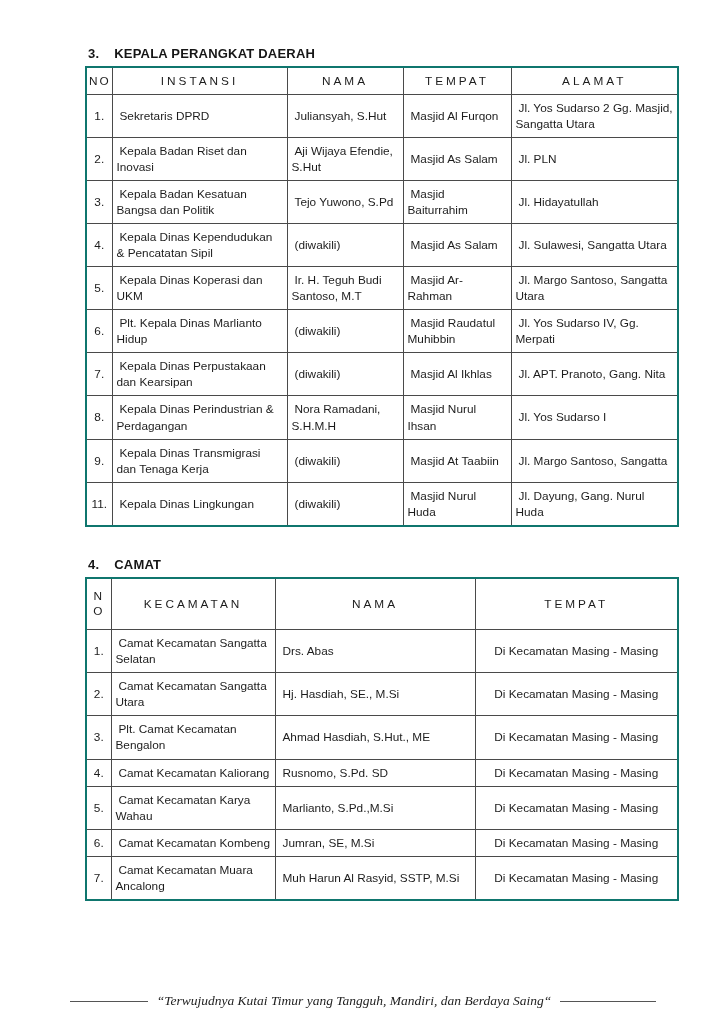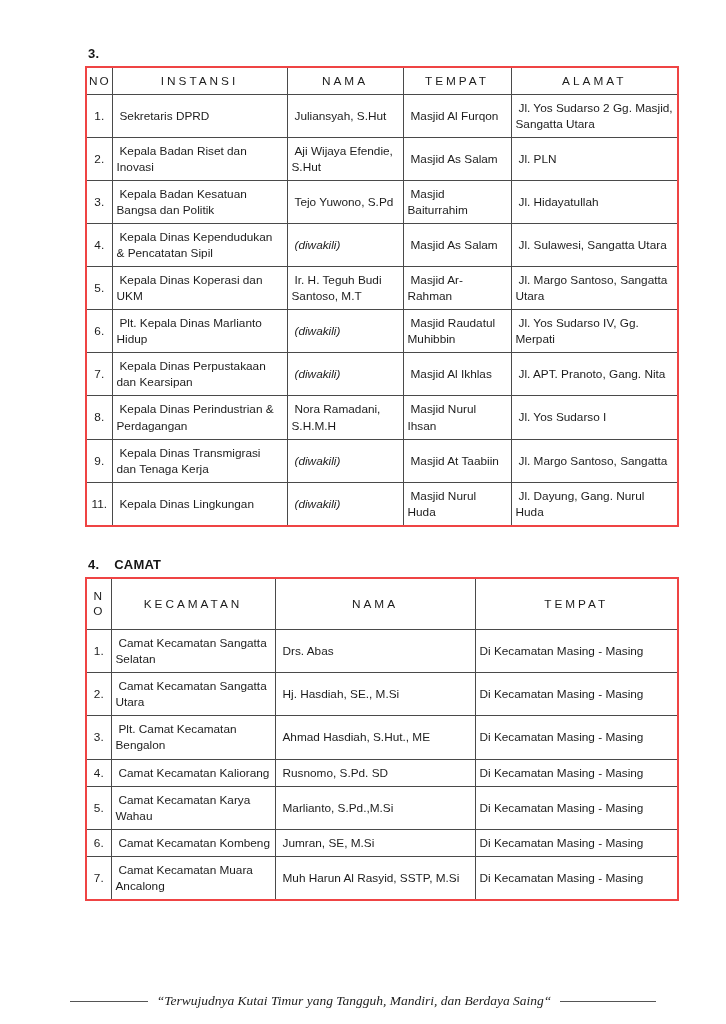--- a/index.html
+++ b/index.html
@@ -27,40 +27,40 @@
   table.doc {
     border-collapse: collapse;
     table-layout: fixed;
     width: 592px;
     font-size: 11.8px;
     line-height: 1.36;
   }
   table.doc, table.doc th, table.doc td {
     border: 1px solid #4a4a4a;
   }
-  table.doc { border: 2px solid #ef4444; }
+  table.doc { border: 2px solid #0f766e; }
   table.doc th {
     font-weight: normal;
     text-align: center;
     letter-spacing: 3px;
     padding: 5px 2px;
     color: #1c1c1c;
   }
   table.doc td {
     vertical-align: middle;
     padding: 5px 4px;
     text-indent: 3px;
     word-wrap: break-word;
   }
   table.doc td.col-no { text-align: center; text-indent: 0; padding: 5px 1px; }
   table.doc th.col-no { letter-spacing: 2px; }
-  .italic { font-style: italic; }
+  .italic { }
   .t2 th { padding: 10px 2px; }
   .t2 th.col-no { word-break: break-all; line-height: 1.3; padding: 10px 3px; }
-  .t2 td.col-tempat { text-indent: 0; }
+  .t2 td.col-tempat { text-align: center; text-indent: 0; }
   .section-camat { margin-top: 30px; }
   .footer {
     position: absolute;
     left: 0;
     bottom: 15px;
     width: 726px;
     display: flex;
     justify-content: center;
     align-items: center;
     gap: 9px;
@@ -77,20 +77,21 @@
   }
 </style>
 </head>
 <body>
 
 <div class="page">
 
   <div class="section">
     <div class="section-title">
       <span>3.</span>
+      <span>KEPALA PERANGKAT DAERAH</span>
     </div>
     <table class="doc t1">
       <colgroup>
         <col style="width:26px">
           <col style="width:175px">
           <col style="width:116px">
           <col style="width:108px">
           <col style="width:167px">
       </colgroup>
       <thead>

